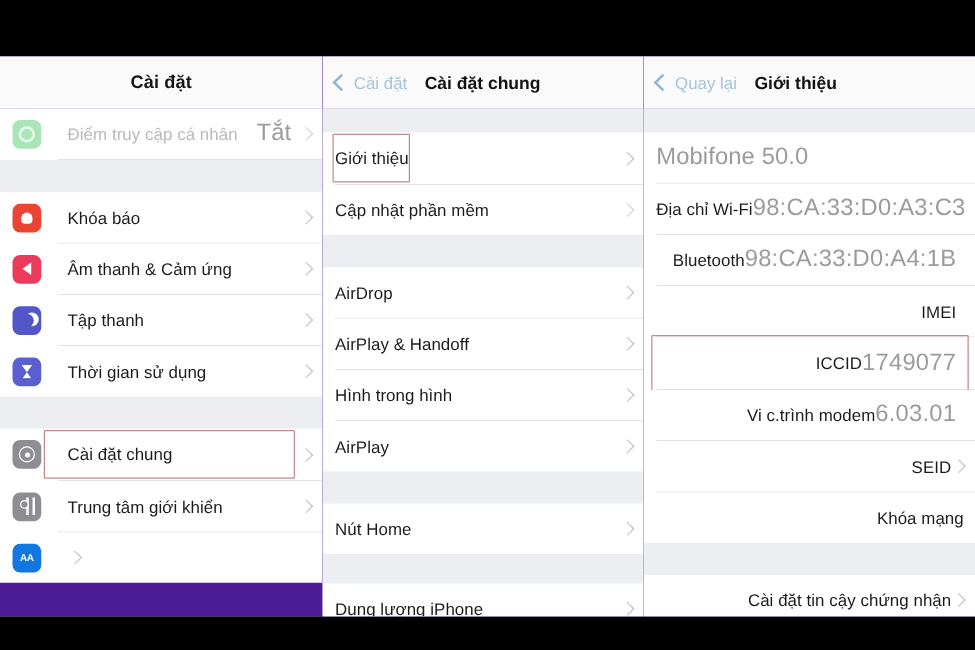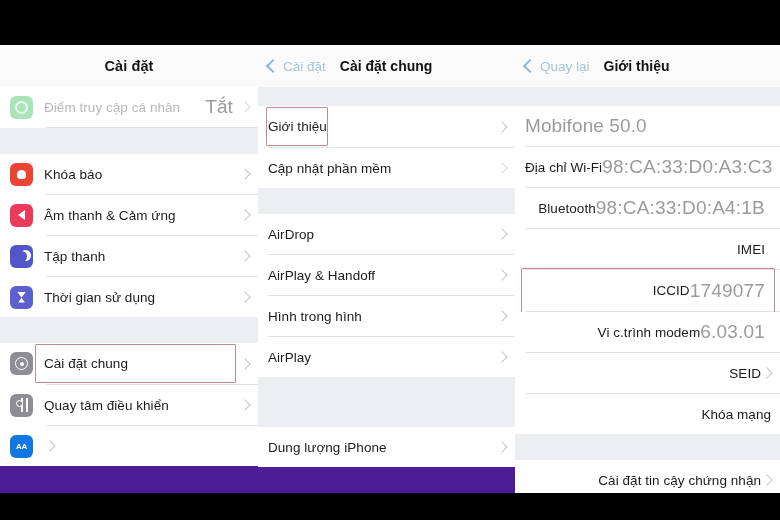--- a/index.html
+++ b/index.html
@@ -48,21 +48,21 @@
   .gap{background:#edeef2;}
   .row{
     position:relative;display:flex;align-items:center;
     height:40px;background:#fff;padding-left:10px;padding-right:9px;box-sizing:border-box;
   }
   .row.tall{height:41px;}
   .sep{height:1px;background:#e3e3e5;margin-left:10px;}
   .sep.indent{margin-left:46px;}
 
   .ico{
-    width:23px;height:23px;border-radius:6px;margin-right:11px;flex:0 0 23px;
+    width:23px;height:23px;border-radius:6px;margin-right:21px;flex:0 0 23px;
     position:relative;display:flex;align-items:center;justify-content:center;
     font-size:8px;font-weight:bold;color:#fff;overflow:hidden;
   }
   .label{
     font-size:13.5px;color:#1b1b1b;white-space:nowrap;flex:1 1 auto;letter-spacing:.05px;
   }
   .label.dim{color:#b9b9bd;}
   .value{
     font-size:19px;color:#9b9b9f;white-space:nowrap;margin-right:6px;letter-spacing:.1px;
   }
@@ -168,21 +168,21 @@
         <div class="row tall">
           <span class="ico g-gear"></span>
           <span class="label">Cài đặt chung</span>
           <span class="chev-r"></span>
           <span class="hl" style="left:35px;top:1px;right:22px;bottom:1px"></span>
         </div>
         <div class="sep indent"></div>
 
         <div class="row">
           <span class="ico g-control"></span>
-          <span class="label">Quay tâm điều khiển</span>
+          <span class="label">Trung tâm giới khiển</span>
           <span class="chev-r"></span>
         </div>
         <div class="sep indent"></div>
 
         <div class="row">
           <span class="ico g-aa">AA</span>
           <span class="chev-r"></span>
         </div>
 
       </div>
@@ -233,20 +233,24 @@
         </div>
         <div class="sep"></div>
 
         <div class="row">
           <span class="label">AirPlay</span>
           <span class="chev-r"></span>
         </div>
 
         <div class="gap" style="height:26px"></div>
 
+        <div class="row">
+          <span class="label">Nút Home</span>
+          <span class="chev-r"></span>
+        </div>
 
         <div class="gap" style="height:24px"></div>
 
         <div class="row">
           <span class="label">Dung lượng iPhone</span>
           <span class="chev-r"></span>
         </div>
 
       </div>
     </div>

